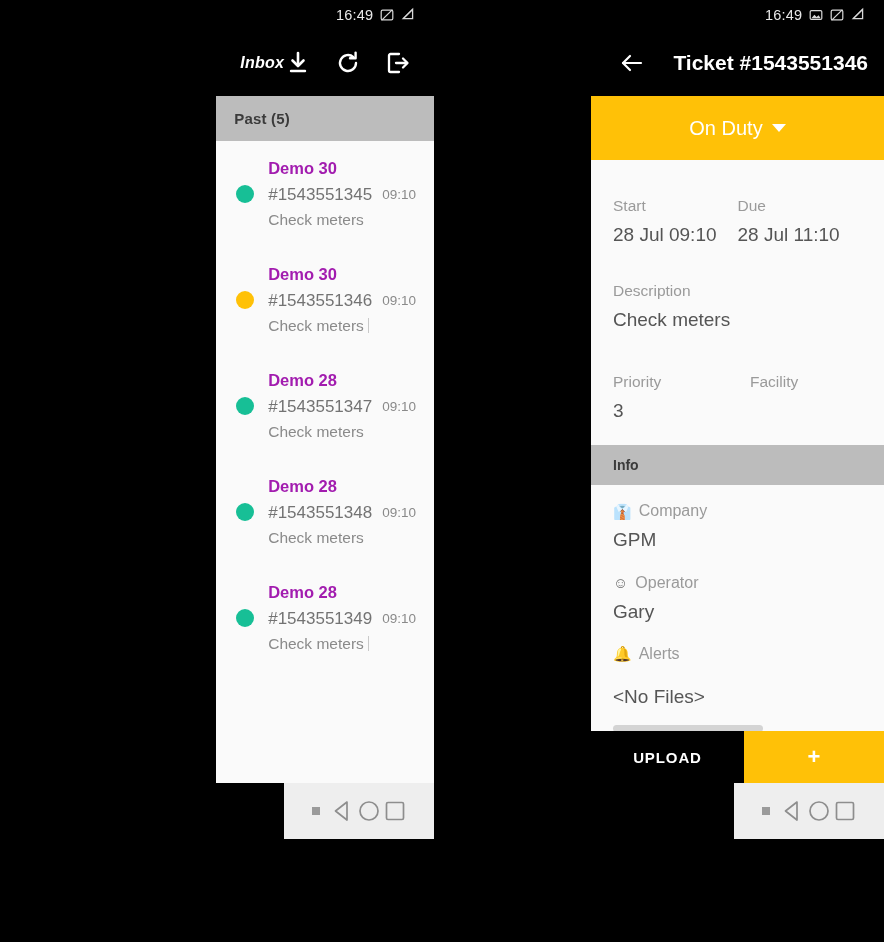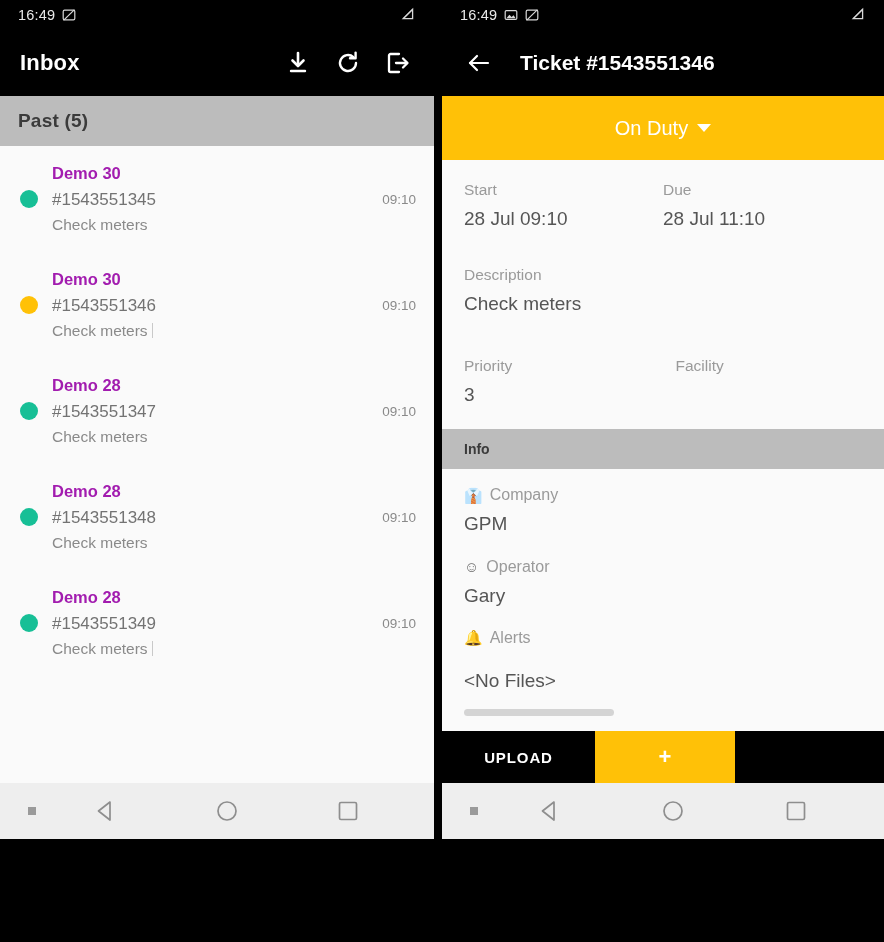--- a/index.html
+++ b/index.html
@@ -2,47 +2,47 @@
 <html><head>
 <meta charset="utf-8">
 <style>
   * { margin:0; padding:0; box-sizing:border-box; }
   html,body { width:884px; height:942px; background:#000; overflow:hidden; }
   body { font-family:"Liberation Sans","DejaVu Sans",sans-serif; }
 
   .screen { display:flex; width:884px; height:942px; background:#000; }
 
   
-  .panel { position:relative; height:839px; background:#000; display:flex; flex-direction:column; }
+  .panel { position:relative; height:839px; background:#000; display:flex; flex-direction:column;align-items:flex-end; }
   .panel-left  { width:434px; }
   .gap        { width:8px; height:942px; background:#000; }
   .panel-right { width:442px; }
 
   
   .statusbar {
     height:30px; background:#000; color:#e9e9e9;
     display:flex; align-items:center; justify-content:space-between;
     padding:0 12px 0 18px; font-size:14.5px; letter-spacing:.2px;
   }
   .sb-left, .sb-right { display:flex; align-items:center; gap:7px; }
   .sb-right { gap:6px; font-size:13.5px;flex-direction:column; }
   .sb-ico { display:inline-flex; align-items:center; }
 
   
   .appbar { height:66px; background:#000; display:flex; align-items:center; padding:0 16px 0 20px; }
-  .appbar-title { color:#fff; font-size:22px; font-weight:bold; letter-spacing:.2px; }
+  .appbar-title { color:#fff; font-size:16px; font-weight:bold; letter-spacing:.2px;font-style:italic; }
   .appbar-actions { margin-left:auto; display:flex; align-items:center; gap:22px; padding-right:6px; }
   .appbar-actions .act { width:28px; height:28px; display:flex; align-items:center; justify-content:center; cursor:pointer; }
   .appbar-back { width:34px; height:34px; display:flex; align-items:center; justify-content:center; cursor:pointer; }
   .appbar-title-detail { color:#fff; font-size:21px; font-weight:bold; margin-left:24px; }
 
   
   .body-left { flex:1; background:#fafafa; display:flex; flex-direction:column; overflow:hidden; }
   .section-head {
-    background:#bcbcbc; color:#3b3b3b; font-size:19px; font-weight:bold;
+    background:#bcbcbc; color:#3b3b3b; font-size:15px; font-weight:bold;
     padding:14px 0 14px 18px; letter-spacing:.2px;
   }
   .list { flex:1; background:#fafafa; }
   .list-item {
     position:relative; display:flex; align-items:center;
     padding:14px 18px 14px 52px; min-height:106px; cursor:pointer;
   }
   .dot { position:absolute; left:20px; top:50%; transform:translateY(-50%); width:18px; height:18px; border-radius:50%; }
   .li-main { flex:1; }
   .li-title { font-size:16.5px; font-weight:bold; color:#a21caf; line-height:1.55; }
@@ -305,21 +305,21 @@
       <div class="appbar-title-detail">Ticket #1543551346</div>
     </div>
 
     <div class="body-right">
       <div class="duty">
         <span>On Duty</span>
         <span class="tri"></span>
       </div>
 
       <div class="detail-scroll">
-        <div class="row2" style="padding-top:18px;">
+        <div class="row2" style="padding-top:34px;">
           <div class="col">
             <div class="fld-label">Start</div>
             <div class="fld-value">28 Jul 09:10</div>
           </div>
           <div class="col">
             <div class="fld-label">Due</div>
             <div class="fld-value">28 Jul 11:10</div>
           </div>
         </div>
 

